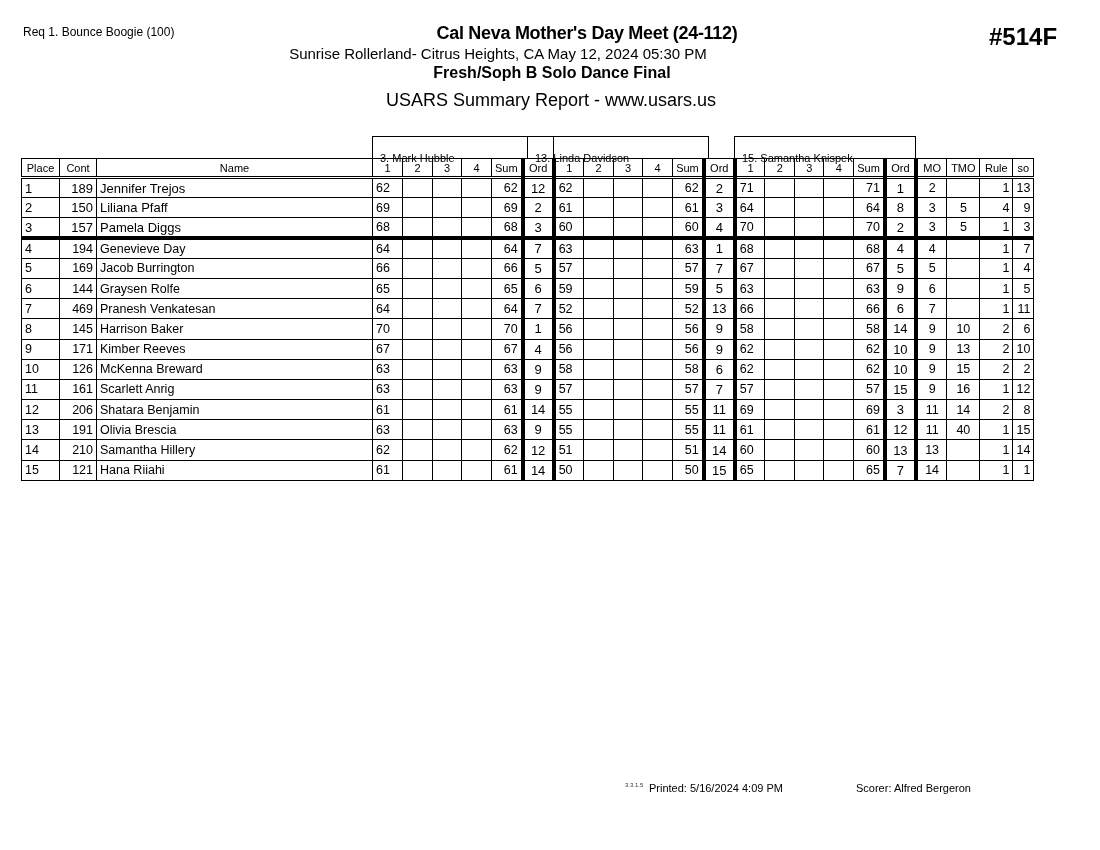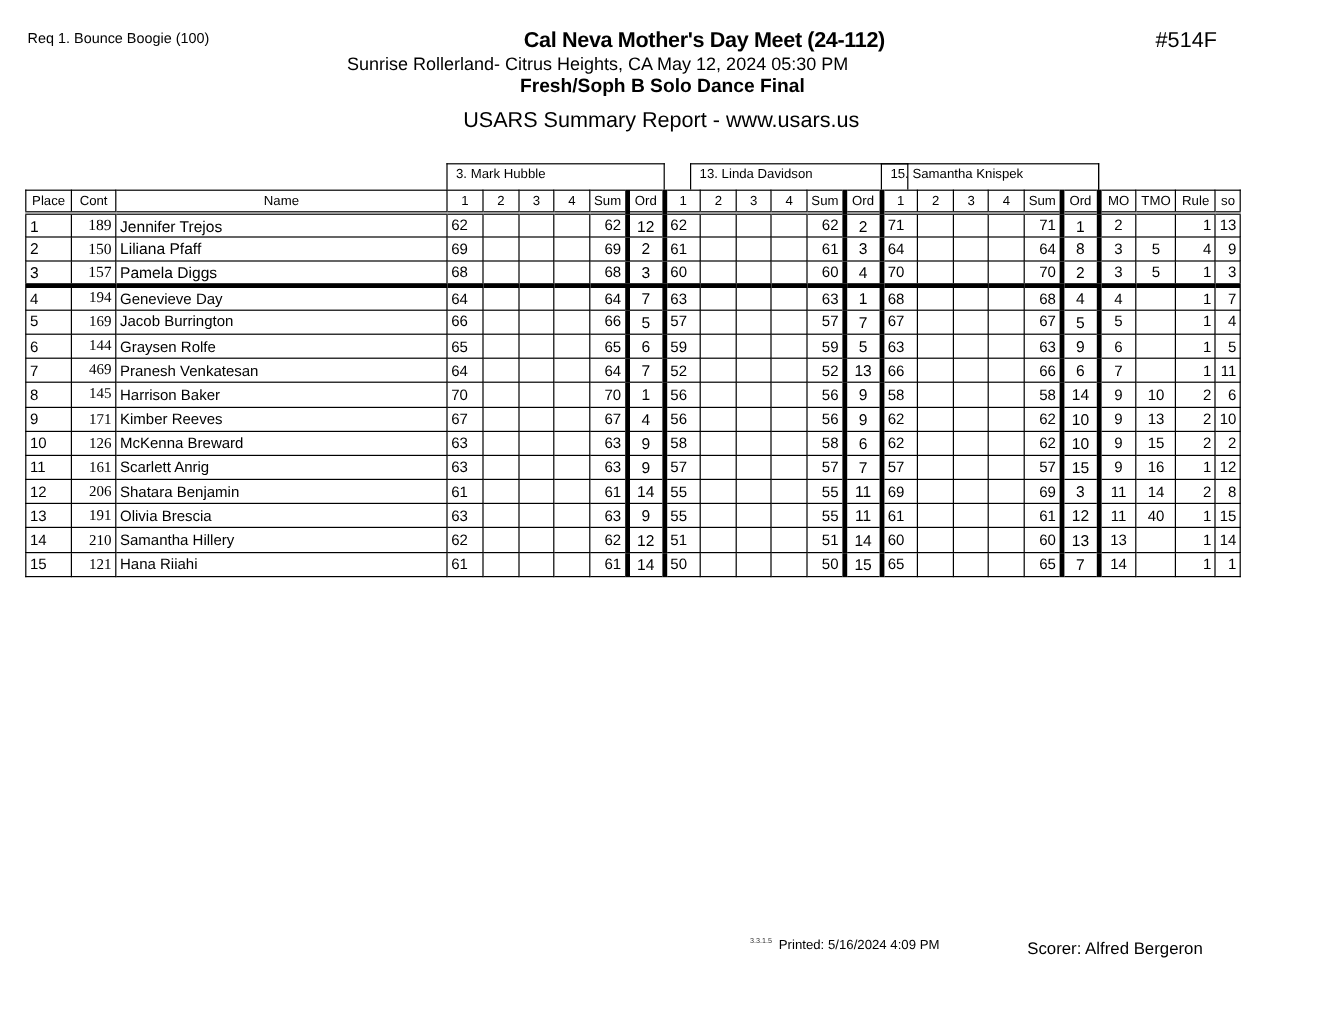--- a/index.html
+++ b/index.html
@@ -3,65 +3,65 @@
 <meta charset="utf-8">
 <style>
   * { box-sizing: border-box; margin: 0; padding: 0; }
   html, body { width: 1100px; height: 850px; background: #ffffff; overflow: hidden; }
   body { position: relative; font-family: "Liberation Sans", sans-serif; color: #000; }
 
   .abs { position: absolute; white-space: nowrap; }
   .req { left: 23px; top: 25px; font-size: 12px; }
   .title { left: 0; width: 1100px; text-align: center; top: 23px; font-size: 18px; font-weight: bold; letter-spacing: -0.3px; margin-left: 36px; }
   .title-inner { position: relative; left: 1px; }
-  .event-no { left: 963px; top: 23px; font-size: 18px; font-weight: normal; }
+  .event-no { left: 989px; top: 23px; font-size: 24px; font-weight: bold; }
   .subtitle { left: 0; width: 1010px; text-align: center; top: 45px; font-size: 15px; }
   .subtitle span { position: relative; left: -7px; }
   .event-name { left: 0; width: 1100px; text-align: center; top: 64px; font-size: 16px; font-weight: bold; }
   .event-name span { position: relative; left: 2px; }
   .report { left: 0; width: 1100px; text-align: center; top: 90px; font-size: 18px; }
   .report span { position: relative; left: 1px; }
 
   
-  .judge-box { position: absolute; top: 136px; height: 22px; border: 1px solid #000; border-bottom: none; font-size: 11px; padding: 2px 0 0 7px; }
+  .judge-box { position: absolute; top: 136px; height: 22px; border: 1px solid #000; border-bottom: none; font-size: 11px; padding: 15px 0 0 7px; }
   .tail-box { position: absolute; top: 136px; left: 915px; width: 118px; height: 22px; border-left: 1px solid #000; }
 
   table.results { position: absolute; left: 21px; top: 158px; border-collapse: collapse; table-layout: fixed; font-size: 12.5px; }
   table.results td, table.results th { border: 1px solid #000; height: 20.2px; padding: 0 3px; font-weight: normal; overflow: hidden; white-space: nowrap; vertical-align: middle; }
   table.results th { text-align: center; font-size: 11px; height: 19px; }
   th.left, td.left { text-align: left; }
   td.num { text-align: left; }
   td.sum { text-align: right; padding-right: 3px; }
   td.ord { text-align: center; font-weight: bold; font-size: 13px; }
-  td.cont { text-align: right; padding-right: 5px; font-family: Liberation Serif, serif; }
+  td.cont { text-align: right; padding-right: 5px; }
   td.ctr { text-align: center; }
   td.so { text-align: right; padding-right: 2px; }
 
   .thick-left { border-left: 4px solid #000 !important; }
   .bold-row td { font-weight: bold; font-size: 13px; }
   .bold-row td.num, .bold-row td.sum, .bold-row td.ctr, .bold-row td.so { font-weight: normal; font-size: 12.5px; }
   .podium-sep td { border-bottom: 4px solid #000 !important; }
   tr.header-row th { border-bottom: 3px double #000; }
 
   .footer-version { left: 625px; top: 782px; font-size: 6px; color: #333; }
   .footer-printed { left: 649px; top: 782px; font-size: 11px; }
-  .footer-scorer { left: 856px; top: 782px; font-size: 14px; }
+  .footer-scorer { left: 856px; top: 782px; font-size: 11px; }
 </style>
 </head>
 <body>
 
 <div class="abs req">Req  1.  Bounce Boogie (100)</div>
 <div class="abs title"><span class="title-inner">Cal Neva Mother's Day Meet (24-112)</span></div>
 <div class="abs event-no">#514F</div>
 <div class="abs subtitle"><span>Sunrise Rollerland- Citrus Heights, CA  May 12, 2024  05:30 PM</span></div>
 <div class="abs event-name"><span>Fresh/Soph B Solo Dance Final</span></div>
 <div class="abs report"><span>USARS Summary Report - www.usars.us</span></div>
 
 <div class="judge-box" style="left:372px;width:182px;">3.  Mark Hubble</div>
-<div class="judge-box" style="left:575px;width:182px;">13.  Linda Davidson</div>
+<div class="judge-box" style="left:527px;width:182px;">13.  Linda Davidson</div>
 <div class="judge-box" style="left:734px;width:182px;">15.  Samantha Knispek</div>
 <div class="tail-box"></div>
 
 <table class="results">
   <colgroup>
     <col style="width:38px">
       <col style="width:37px">
       <col style="width:276px">
     <col style="width:30px">
       <col style="width:30px">

